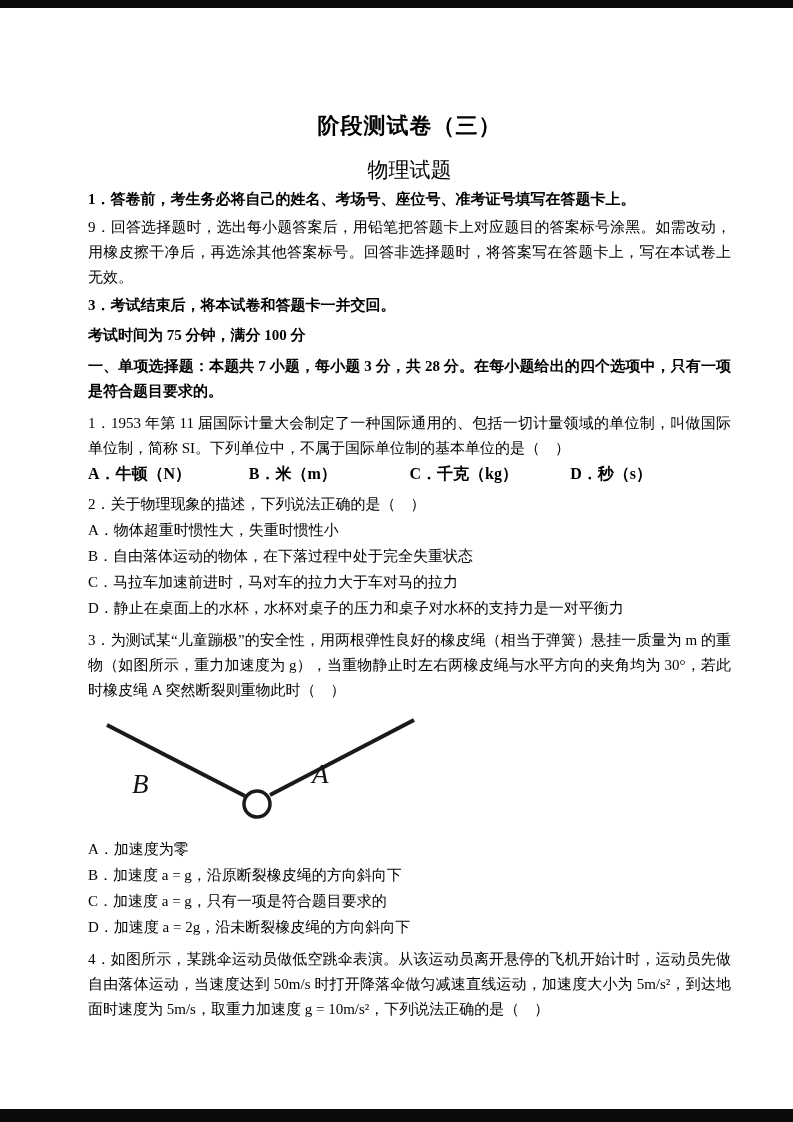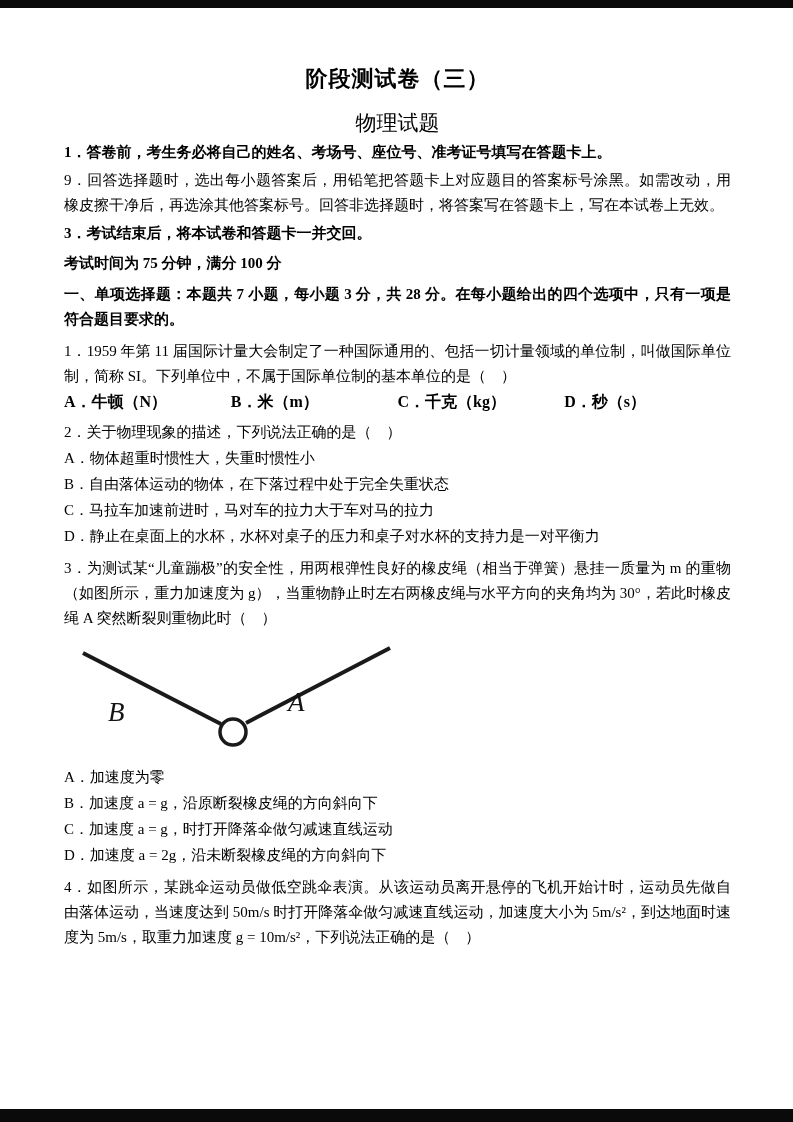--- a/index.html
+++ b/index.html
@@ -16,21 +16,22 @@
   .scan-bar {
     position: absolute;
     left: 0;
     width: 100%;
     background: #0a0a0a;
   }
   .scan-bar.top { top: 0; height: 8px; }
   .scan-bar.bottom { bottom: 0; height: 13px; }
 
   .content {
-    padding: 64px 62px 0 64px;
+    padding: 64px 62px 0 88px;
+    margin-top: 47px;
   }
   .title {
     text-align: center;
     font-size: 22px;
     font-weight: bold;
     line-height: 30px;
     letter-spacing: 1px;
   }
   .subtitle {
     text-align: center;
@@ -85,21 +86,21 @@
     <h2 class="subtitle">物理试题</h2>
 
     <p class="notice-item bold">1．答卷前，考生务必将自己的姓名、考场号、座位号、准考证号填写在答题卡上。</p>
     <p class="notice-item">9．回答选择题时，选出每小题答案后，用铅笔把答题卡上对应题目的答案标号涂黑。如需改动，用橡皮擦干净后，再选涂其他答案标号。回答非选择题时，将答案写在答题卡上，写在本试卷上无效。</p>
     <p class="notice-item bold">3．考试结束后，将本试卷和答题卡一并交回。</p>
     <p class="exam-time bold">考试时间为 75 分钟，满分 100 分</p>
 
     <p class="section-heading bold">一、单项选择题：本题共 7 小题，每小题 3 分，共 28 分。在每小题给出的四个选项中，只有一项是符合题目要求的。</p>
 
     <div class="question">
-      <p class="line">1．1959 年第 11 届国际计量大会制定了一种国际通用的、包括一切计量领域的单位制，叫做国际单位制，简称 SI。下列单位中，不属于国际单位制的基本单位的是（　）</p>
+      <p class="line">1．1953 年第 11 届国际计量大会制定了一种国际通用的、包括一切计量领域的单位制，叫做国际单位制，简称 SI。下列单位中，不属于国际单位制的基本单位的是（　）</p>
       <div class="options-row">
         <span>A．牛顿（N）</span>
         <span>B．米（m）</span>
         <span>C．千克（kg）</span>
         <span>D．秒（s）</span>
       </div>
     </div>
 
     <div class="question">
       <p class="line">2．关于物理现象的描述，下列说法正确的是（　）</p>
@@ -115,21 +116,21 @@
         <svg width="330" height="118" viewBox="0 0 330 118">
           <line x1="3" y1="14" x2="141" y2="85" stroke="#1a1a1a" stroke-width="4"></line>
           <line x1="166" y1="84" x2="310" y2="9" stroke="#1a1a1a" stroke-width="4"></line>
           <circle cx="153" cy="93" r="13" fill="#ffffff" stroke="#1a1a1a" stroke-width="3.5"></circle>
           <text class="fig-label" x="28" y="82">B</text>
           <text class="fig-label" x="208" y="72">A</text>
         </svg>
       </div>
       <p class="line option-line">A．加速度为零</p>
       <p class="line option-line">B．加速度 a = g，沿原断裂橡皮绳的方向斜向下</p>
-      <p class="line option-line">C．加速度 a = g，时打开降落伞做匀减速直线运动</p>
+      <p class="line option-line">C．加速度 a = g，只有一项是符合题目要求的</p>
       <p class="line option-line">D．加速度 a = 2g，沿未断裂橡皮绳的方向斜向下</p>
     </div>
 
     <div class="question">
       <p class="line">4．如图所示，某跳伞运动员做低空跳伞表演。从该运动员离开悬停的飞机开始计时，运动员先做自由落体运动，当速度达到 50m/s 时打开降落伞做匀减速直线运动，加速度大小为 5m/s²，到达地面时速度为 5m/s，取重力加速度 g = 10m/s²，下列说法正确的是（　）</p>
     </div>
 
   </div>
 
   <div class="scan-bar bottom"></div>

